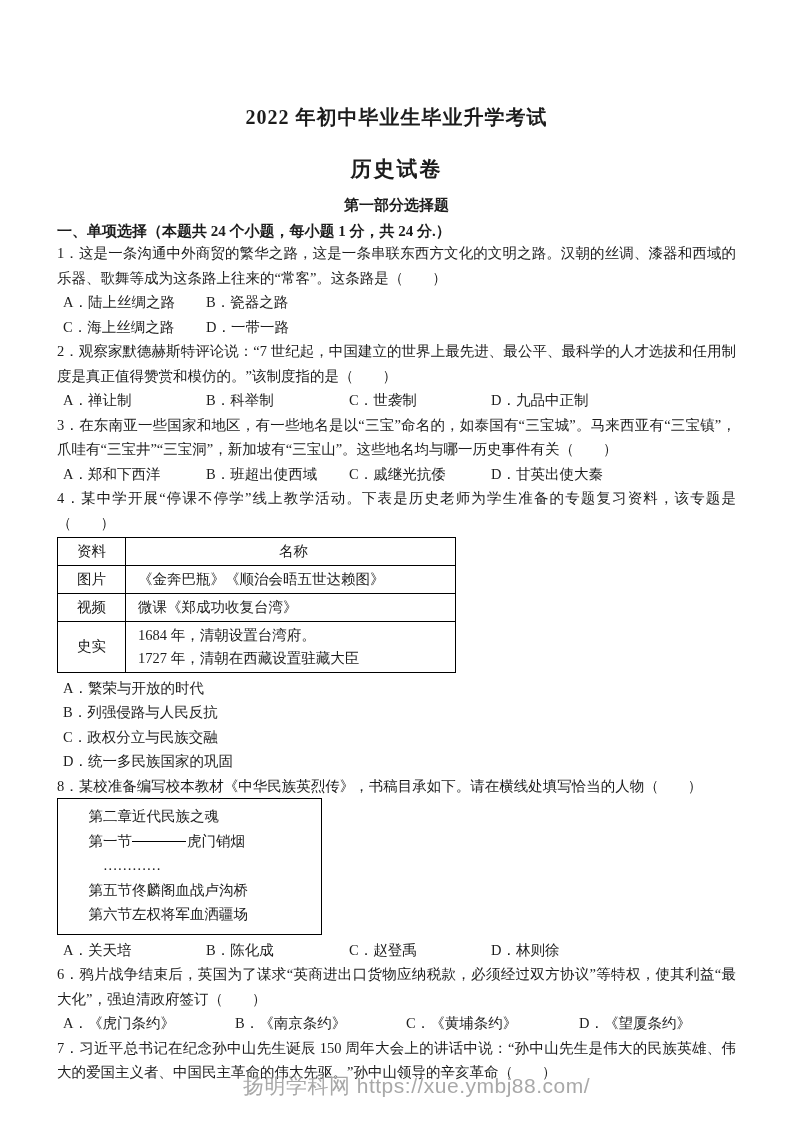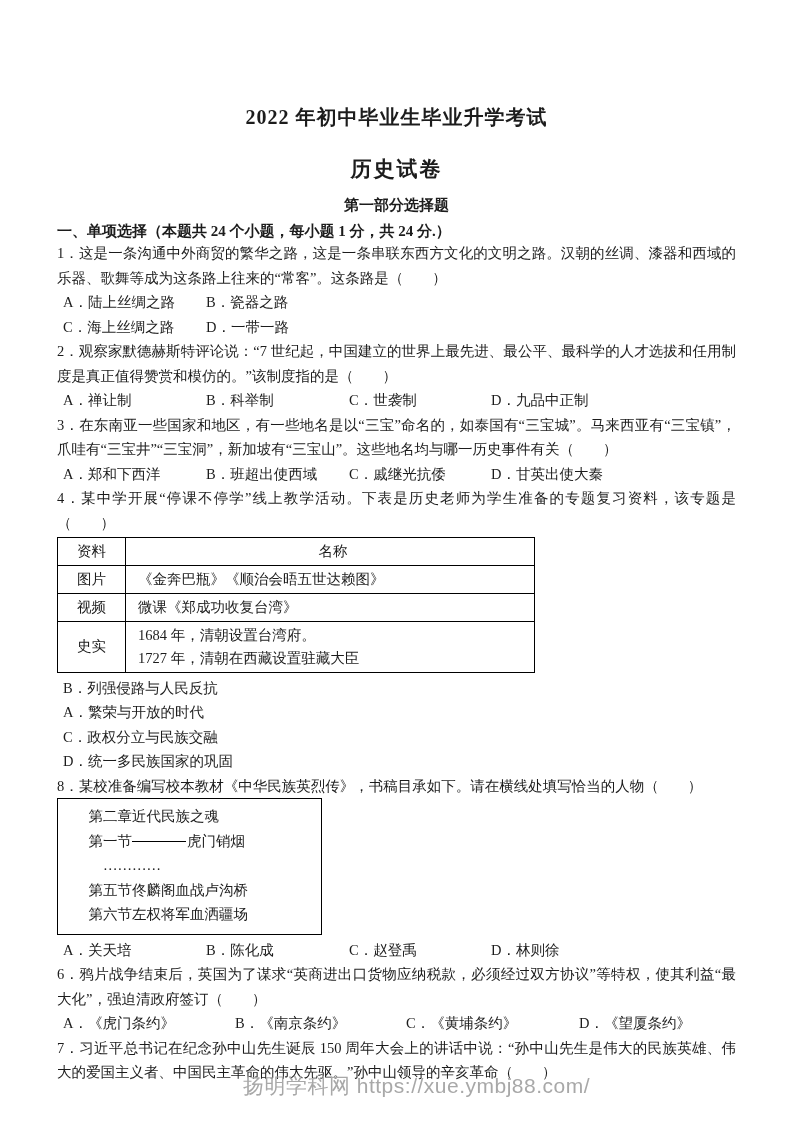--- a/index.html
+++ b/index.html
@@ -23,21 +23,21 @@
 
   .question { font-size: 14.5px; line-height: 24.5px; }
   .stem { text-align: justify; }
 
   .opts { display: grid; padding-left: 6px; }
   .opts-2x2  { grid-template-columns: 143px 1fr; }
   .opts-4    { grid-template-columns: 143px 143px 142px 1fr; }
   .opts-wide { grid-template-columns: 172px 171px 173px 1fr; }
   .opts-list div { display: block; }
 
-  .q-table { border-collapse: collapse; width: 478px; margin: 2px 0 3px 0; }
+  .q-table { border-collapse: collapse; width: 399px; margin: 2px 0 3px 0; }
   .q-table th, .q-table td { border: 1.5px solid #000; font-weight: normal; font-size: 14.5px; color: #1c1c1c; }
   .q-table th { height: 26px; text-align: center; }
   .q-table td { height: 28px; }
   .q-table .c1 { width: 68px; text-align: center; }
   .q-table .c2 { text-align: left; padding: 1px 6px 1px 12px; }
   .q-table .multiline { line-height: 23px; padding-top: 2px; padding-bottom: 2px; }
 
   .q5-box { width: 265px; border: 1.5px solid #000; padding: 5px 10px 7px 10px; margin: 0 0 3px 0; text-align: right; }
   .q5-box .row { display: flex; line-height: 24.5px; }
   .q5-box .lbl { width: 64px; flex: none; }
@@ -113,22 +113,22 @@
         <tr>
           <td class="c1">史实</td>
           <td class="c2 multiline">
             <div>1684 年，清朝设置台湾府。</div>
             <div>1727 年，清朝在西藏设置驻藏大臣</div>
           </td>
         </tr>
       </tbody>
         </table>
       <div class="opts opts-list">
+        <div>A．繁荣与开放的时代</div>
         <div>B．列强侵路与人民反抗</div>
-        <div>A．繁荣与开放的时代</div>
         <div>C．政权分立与民族交融</div>
         <div>D．统一多民族国家的巩固</div>
       </div>
     </div>
 
     <div class="question">
       <div class="stem">8．某校准备编写校本教材《中华民族英烈传》，书稿目承如下。请在横线处填写恰当的人物（　　）</div>
       <div class="q5-box">
         <div class="row">
           <span class="lbl">第二章</span>

